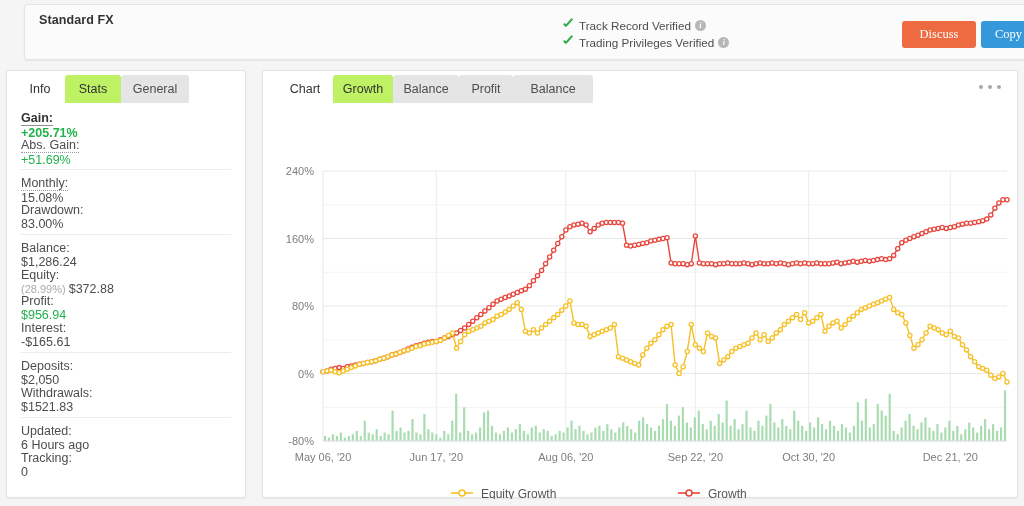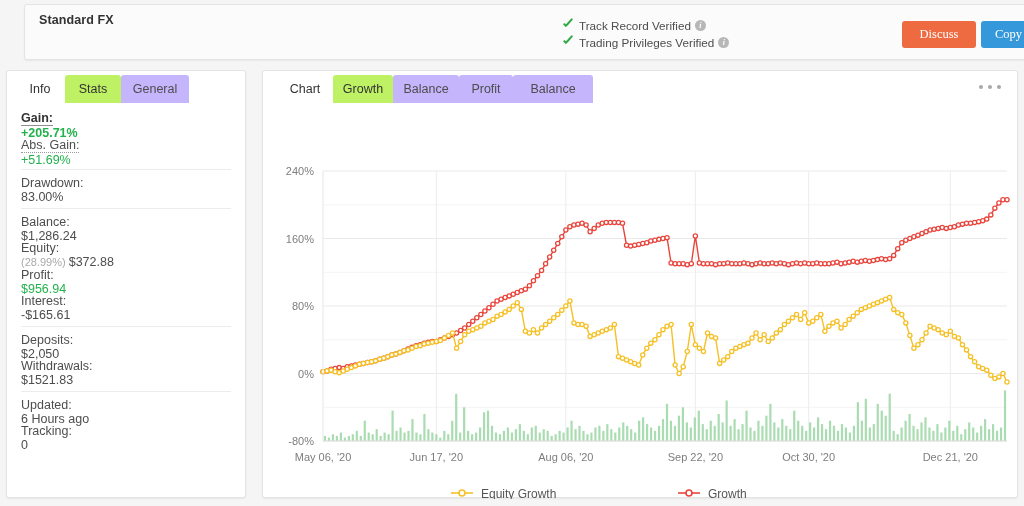--- a/index.html
+++ b/index.html
@@ -66,21 +66,21 @@
     position: absolute; left: 6px; top: 70px; width: 240px; height: 428px;
     background: #fff; border: 1px solid #e4e4e4; border-radius: 3px;
     box-shadow: 0 1px 2px rgba(0,0,0,.06);
   }
   .tabrow { position: absolute; left: 0; top: 0; height: 32px; width: 100%; }
   .tab {
     position: absolute; top: 4px; height: 28px; line-height: 28px;
     font-size: 12.5px; text-align: center; cursor: pointer;
     border-radius: 3px 3px 0 0; color: #555;
   }
-  .tab.inactive { background: #c4b5fd; color: #4d4d4d; }
+  .tab.inactive { background: #e5e5e5; color: #4d4d4d; }
   .tab.active { background: #bef264; color: #333; }
   .tab.plain { background: transparent; color: #333; }
 
   .panel-body { position: absolute; left: 0; top: 32px; width: 100%; bottom: 0; padding: 8px 14px 0 14px; }
   .srow { display: flex; justify-content: space-between; align-items: baseline; height: 26.5px; flex-direction: column; }
   .slabel { font-size: 12.5px; color: #4d4d4d; }
   .slabel.dot { border-bottom: 1px dotted #9a9a9a; }
   .slabel.solid { border-bottom: 1px solid #8f8f8f; }
   .slabel.bold { font-weight: bold; color: #333; }
   .sval { font-size: 12.5px; color: #4d4d4d; text-align: right; white-space: nowrap; }
@@ -143,20 +143,24 @@
     <div class="panel-body" id="stats-body">
         <div class="srow">
           <span class="slabel solid bold">Gain:</span>
           <span class="sval green">+205.71%</span>
         </div>
         <div class="srow">
           <span class="slabel dot">Abs. Gain:</span>
           <span class="sval green-n">+51.69%</span>
         </div>
         <div class="divider"></div>
+        <div class="srow">
+          <span class="slabel dot">Monthly:</span>
+          <span class="sval ">15.08%</span>
+        </div>
         <div class="srow">
           <span class="slabel">Drawdown:</span>
           <span class="sval ">83.00%</span>
         </div>
         <div class="divider"></div>
         <div class="srow">
           <span class="slabel">Balance:</span>
           <span class="sval ">$1,286.24</span>
         </div>
         <div class="srow">

